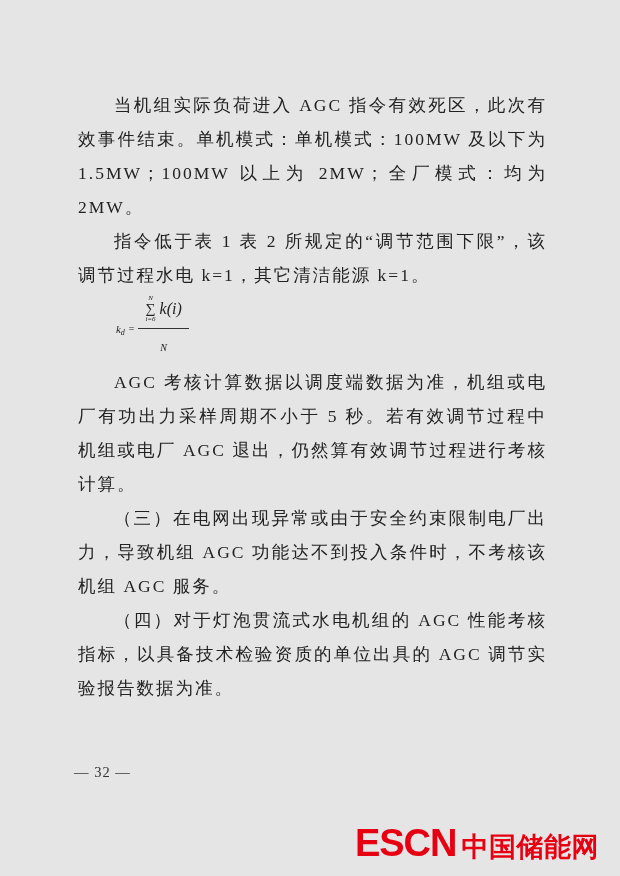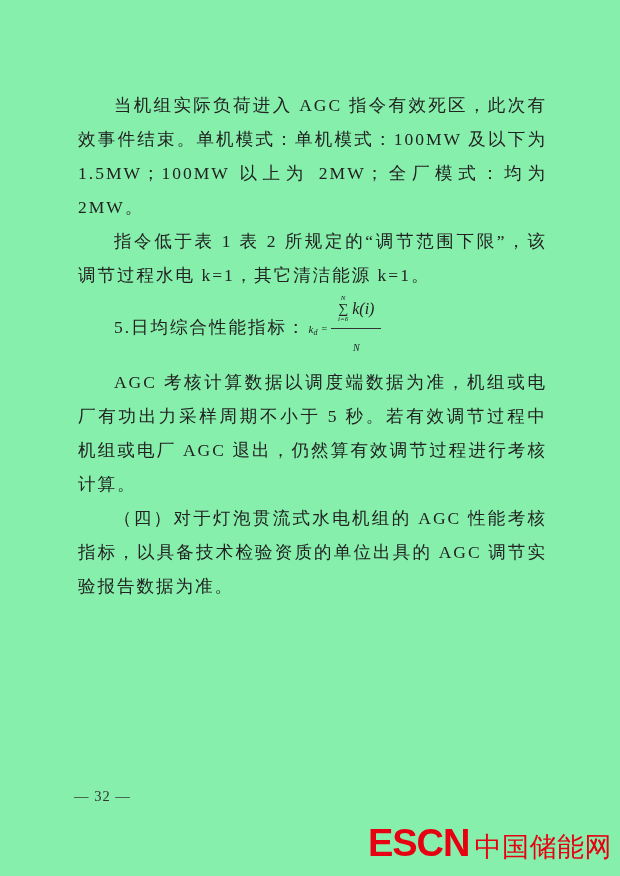--- a/index.html
+++ b/index.html
@@ -5,21 +5,21 @@
   html, body { margin: 0; padding: 0; }
   body {
     width: 620px; height: 876px;
     background: #ffffff;
     font-family: "Liberation Serif", "DejaVu Serif", serif;
     overflow: hidden;
   }
   .page {
     position: relative;
     width: 620px; height: 876px;
-    background: #86efac;
+    background: #e5e5e5;
   }
   .doc-body {
     position: absolute;
     left: 78px; top: 88px; width: 469px;
     font-size: 17.5px;
     line-height: 34px;
     letter-spacing: 2px;
     color: #222222;
     text-align: justify;
     text-justify: inter-character;
@@ -61,71 +61,72 @@
     margin-right: 4px;
   }
   .s-sup { font-size: 7px; line-height: 1; }
   .s-sym { font-size: 14px; font-style: normal; line-height: 0.95; }
   .s-sub { font-size: 7px; line-height: 1; }
   .s-arg { font-size: 16px; }
   .den { font-size: 10px; padding-top: 2px; }
   
   .page-number {
     position: absolute;
-    left: 74px; top: 788px;
+    left: 74px; top: 764px;
     font-size: 14.5px;
     color: #333;
     letter-spacing: 1px;
   }
   .logo {
     position: absolute;
-    right: 8px; top: 824px;
+    right: 21px; top: 824px;
     display: flex;
     align-items: baseline;
     white-space: nowrap;
   }
   .logo-latin {
     font-family: "Liberation Sans", "DejaVu Sans", sans-serif;
     font-weight: bold;
     font-size: 38px;
     letter-spacing: -1px;
     line-height: 1;
   }
   .logo-chinese {
     font-family: "Liberation Sans", "DejaVu Sans", sans-serif;
-    font-weight: normal;
+    font-weight: bold;
     font-size: 27px;
     margin-left: 5px;
     letter-spacing: 0.5px;
     line-height: 1;
   }
 </style>
 </head>
 <body>
 
 <div class="page">
   <div class="doc-body">
       <div class="para"><span>当机组实际负荷进入 AGC 指令有效死区，此次有效事件结束。单机模式：单机模式：100MW 及以下为 1.5MW；100MW 以上为 2MW；全厂模式：均为 2MW。</span></div>
       <div class="para"><span>指令低于表 1 表 2 所规定的“调节范围下限”，该调节过程水电 k=1，其它清洁能源 k=1。</span></div>
-      <div class="para formula-para"><span>5.日均综合性能指标：</span><span class="formula">
+      <div class="para formula-para"><span class="formula">
           <span class="f-lhs"><span>k</span><sub>d</sub></span>
           <span class="f-eq">=</span>
           <span class="frac">
             <span class="num">
               <span class="sigma-block">
                 <span class="s-sup">N</span>
                 <span class="s-sym">∑</span>
                 <span class="s-sub">i=6</span>
               </span>
               <span class="s-arg">k(i)</span>
             </span>
             <span class="den">N</span>
           </span>
         </span></div>
       <div class="para"><span>AGC 考核计算数据以调度端数据为准，机组或电厂有功出力采样周期不小于 5 秒。若有效调节过程中机组或电厂 AGC 退出，仍然算有效调节过程进行考核计算。</span></div>
+      <div class="para"><span>（三）在电网出现异常或由于安全约束限制电厂出力，导致机组 AGC 功能达不到投入条件时，不考核该机组 AGC 服务。</span></div>
       <div class="para"><span>（四）对于灯泡贯流式水电机组的 AGC 性能考核指标，以具备技术检验资质的单位出具的 AGC 调节实验报告数据为准。</span></div>
     </div>
   <div class="page-number">— 32 —</div>
   <div class="logo" style="color: rgb(230, 0, 18);">
     <span class="logo-latin">ESCN</span>
     <span class="logo-chinese">中国储能网</span>
   </div>
 </div>
 
 </body></html>

